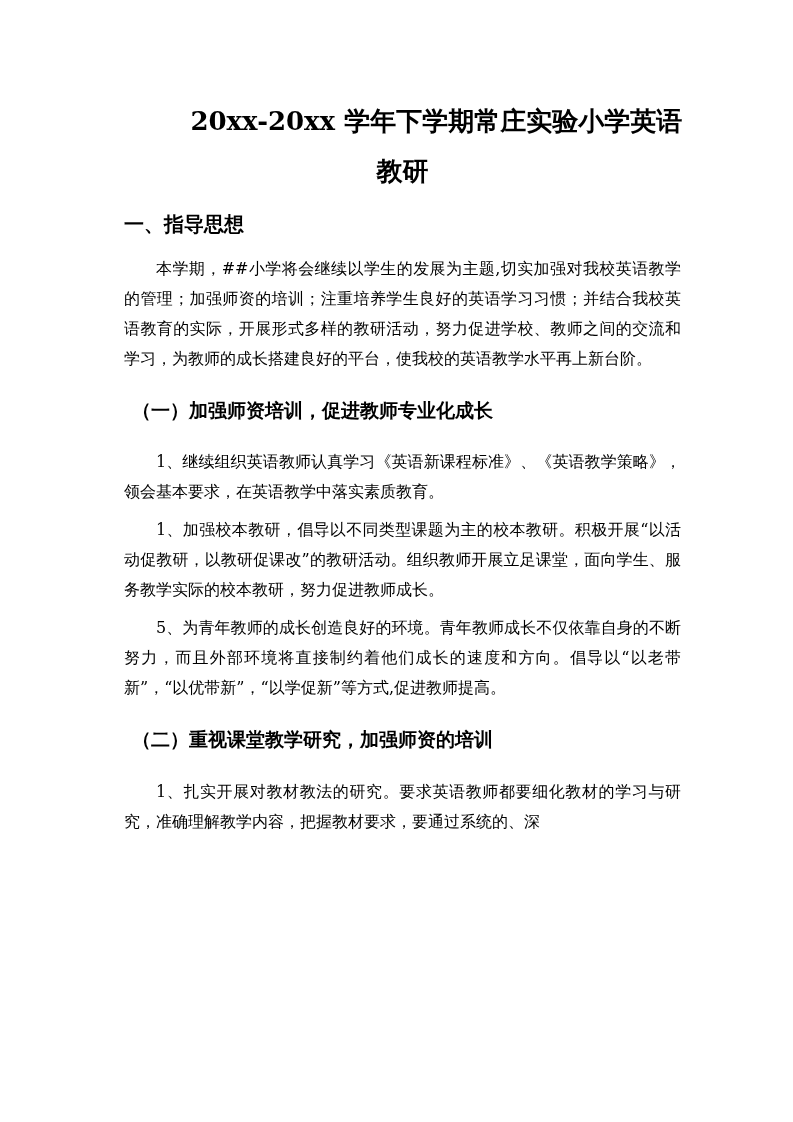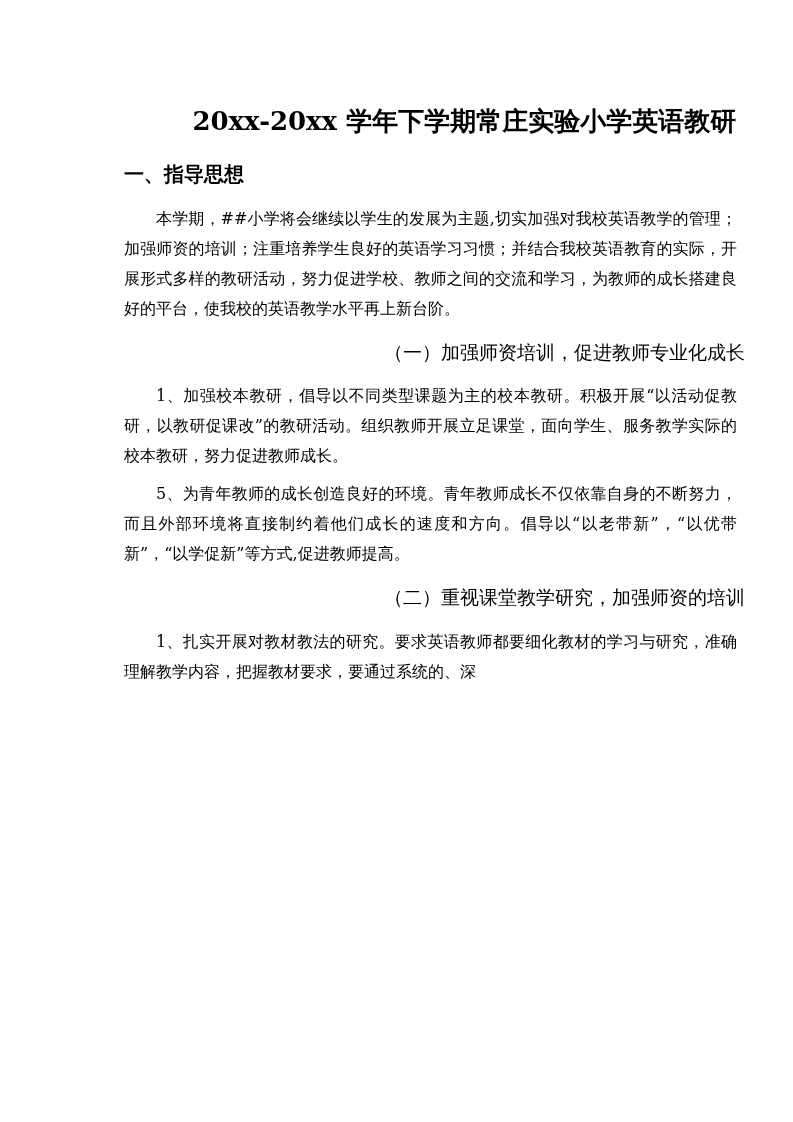--- a/index.html
+++ b/index.html
@@ -8,21 +8,21 @@
     background: #ffffff;
   }
   .page {
     position: relative;
     width: 793px;
     height: 1122px;
     margin: 0 auto;
     background: #ffffff;
     color: #000000;
     box-sizing: border-box;
-    padding: 96px 48px 0 116px;
+    padding: 96px 104px 0 116px;
     font-family: "DejaVu Serif", "Liberation Serif", serif;
     overflow: hidden;
   }
   .doc-title-line {
     font-size: 26px;
     font-weight: bold;
     line-height: 50px;
     text-align: center;
     font-family: "DejaVu Serif", "Liberation Serif", serif;
   }
@@ -31,24 +31,24 @@
   }
   .section-heading {
     font-size: 20px;
     font-weight: bold;
     line-height: 41.5px;
     text-align: left;
     margin: 8px;
   }
   .sub-heading {
     font-size: 19px;
-    font-weight: normal;
+    font-weight: bold;
     line-height: 41.5px;
-    text-align: right;
-    margin: 0;
+    text-align: left;
+    margin: 16px;
   }
   .body-para {
     font-size: 16px;
     font-weight: normal;
     line-height: 30px;
     text-align: justify;
     text-indent: 2em;
     margin: 8px;
     letter-spacing: 0;
   }
@@ -60,20 +60,21 @@
 
   <div class="doc-title-line first">20xx-20xx 学年下学期常庄实验小学英语教研</div>
 
   <div class="section-heading">一、指导思想</div>
 
   <p class="body-para">本学期，##小学将会继续以学生的发展为主题,切实加强对我校英语教学的管理；加强师资的培训；注重培养学生良好的英语学习习惯；并结合我校英语教育的实际，开展形式多样的教研活动，努力促进学校、教师之间的交流和学习，为教师的成长搭建良好的平台，使我校的英语教学水平再上新台阶。</p>
 
 
   <div class="sub-heading">（一）加强师资培训，促进教师专业化成长</div>
 
+  <p class="body-para">1、继续组织英语教师认真学习《英语新课程标准》、《英语教学策略》，领会基本要求，在英语教学中落实素质教育。</p>
 
   <p class="body-para">1、加强校本教研，倡导以不同类型课题为主的校本教研。积极开展“以活动促教研，以教研促课改”的教研活动。组织教师开展立足课堂，面向学生、服务教学实际的校本教研，努力促进教师成长。</p>
 
   <p class="body-para">5、为青年教师的成长创造良好的环境。青年教师成长不仅依靠自身的不断努力，而且外部环境将直接制约着他们成长的速度和方向。倡导以“以老带新”，“以优带新”，“以学促新”等方式,促进教师提高。</p>
 
   <div class="sub-heading">（二）重视课堂教学研究，加强师资的培训</div>
 
   <p class="body-para">1、扎实开展对教材教法的研究。要求英语教师都要细化教材的学习与研究，准确理解教学内容，把握教材要求，要通过系统的、深</p>
 
 </div>

